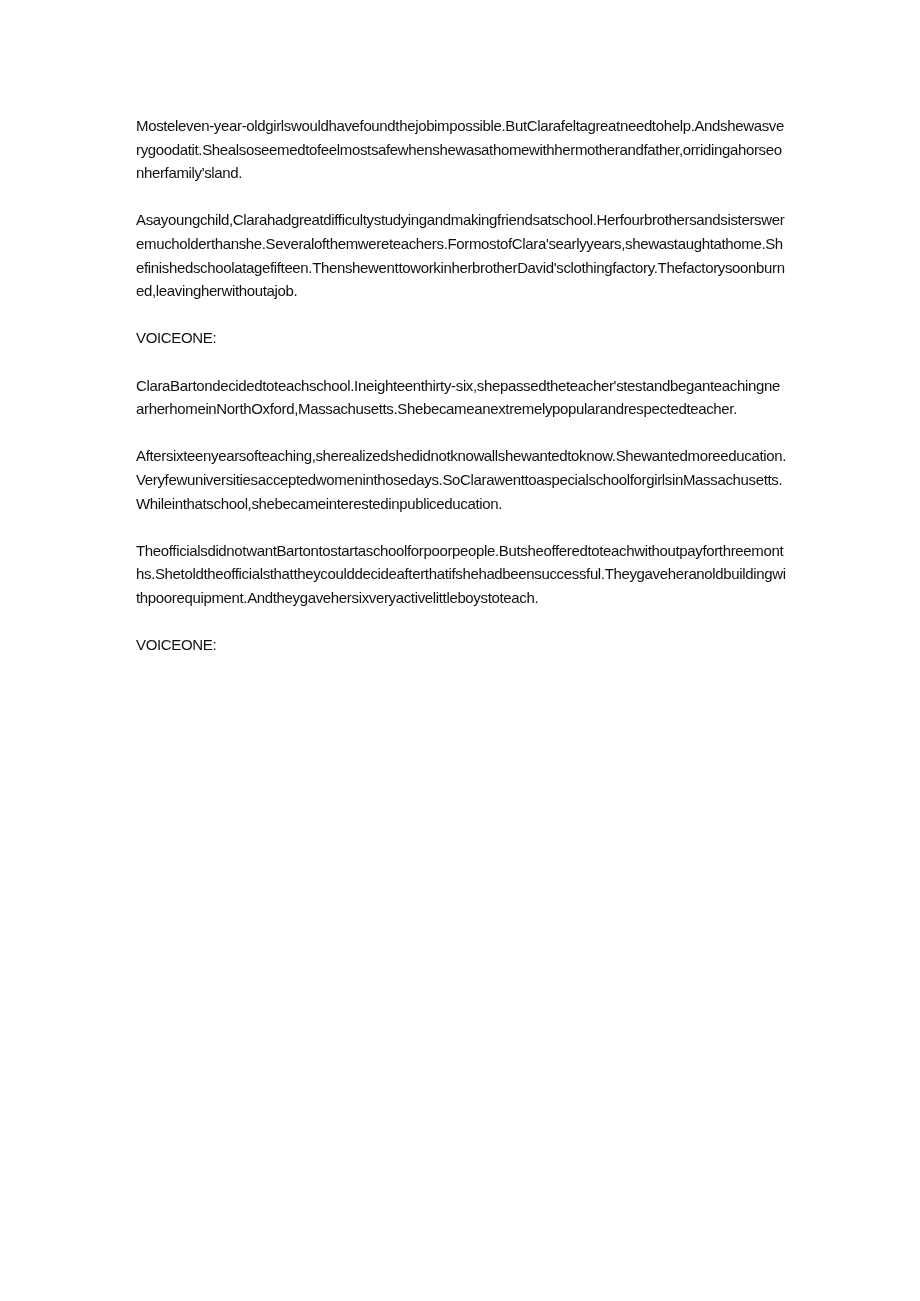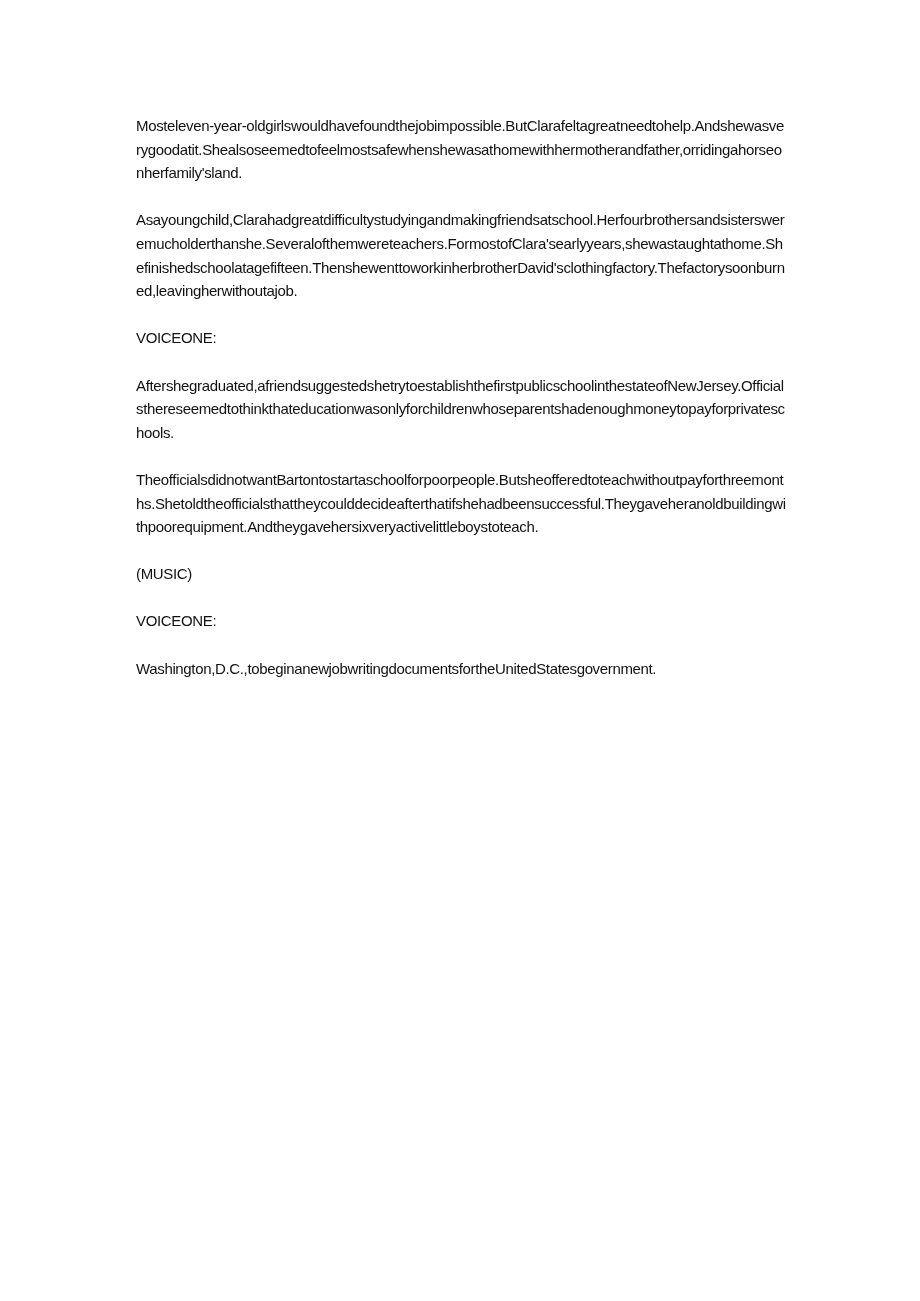--- a/index.html
+++ b/index.html
@@ -31,18 +31,17 @@
       white-space: normal;
     }
   </style>
 </head>
 <body>
 
 <div class="page">
   <p class="para">Mosteleven-year-​oldgirlswouldhavefoundthejobimpossible.ButClarafeltagreatneedtohelp.Andshewasverygoodatit.Shealsoseemedtofeelmostsafewhenshewasathomewithhermotherandfather,orridingahorseonherfamily'sland.</p>
   <p class="para">Asayoungchild,Clarahadgreatdifficultystudyingandmakingfriendsatschool.Herfourbrothersandsistersweremucholderthanshe.Severalofthemwereteachers.FormostofClara'searlyyears,shewastaughtathome.Shefinishedschoolatagefifteen.ThenshewenttoworkinherbrotherDavid'sclothingfactory.Thefactorysoonburned,leavingherwithoutajob.</p>
   <p class="para">VOICEONE:</p>
-  <p class="para">Aftershegraduated,afriendsuggestedshetrytoestablishthefirstpublicschoolinthestateofNewJersey.Officialsthereseemedtothinkthateducationwasonlyforchildrenwhoseparentshadenoughmoneytopayforprivateschools.</p>
+  <p class="para">ClaraBartondecidedtoteachschool.Ineighteenthirty-​six,shepassedtheteacher'stestandbeganteachingnearherhomeinNorthOxford,Massachusetts.Shebecameanextremelypopularandrespectedteacher.</p>
+  <p class="para">Aftersixteenyearsofteaching,sherealizedshedidnotknowallshewantedtoknow.Shewantedmoreeducation.Veryfewuniversitiesacceptedwomeninthosedays.SoClarawenttoaspecialschoolforgirlsinMassachusetts.Whileinthatschool,shebecameinterestedinpubliceducation.</p>
   <p class="para">TheofficialsdidnotwantBartontostartaschoolforpoorpeople.Butsheofferedtoteachwithoutpayforthreemonths.Shetoldtheofficialsthattheycoulddecideafterthatifshehadbeensuccessful.Theygaveheranoldbuildingwithpoorequipment.Andtheygavehersixveryactivelittleboystoteach.</p>
-  <p class="para">(MUSIC)</p>
   <p class="para">VOICEONE:</p>
-  <p class="para">Washington,D.C.,tobeginanewjobwritingdocumentsfortheUnitedStatesgovernment.</p>
 </div>
 
 </body></html>

